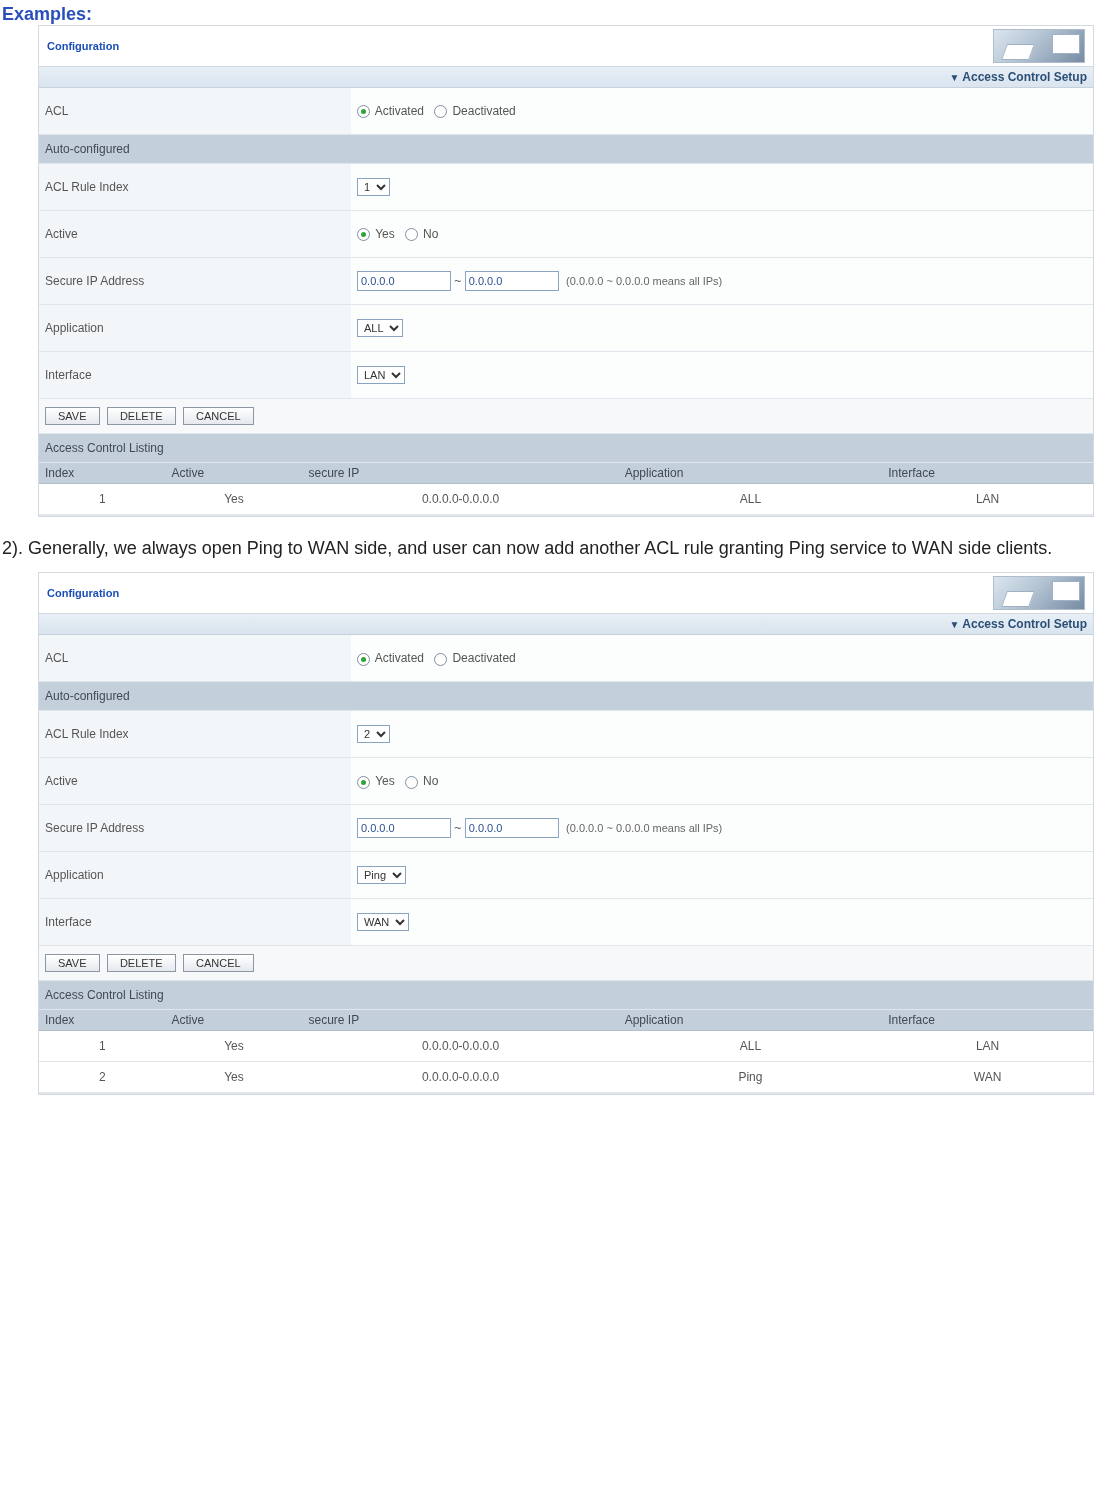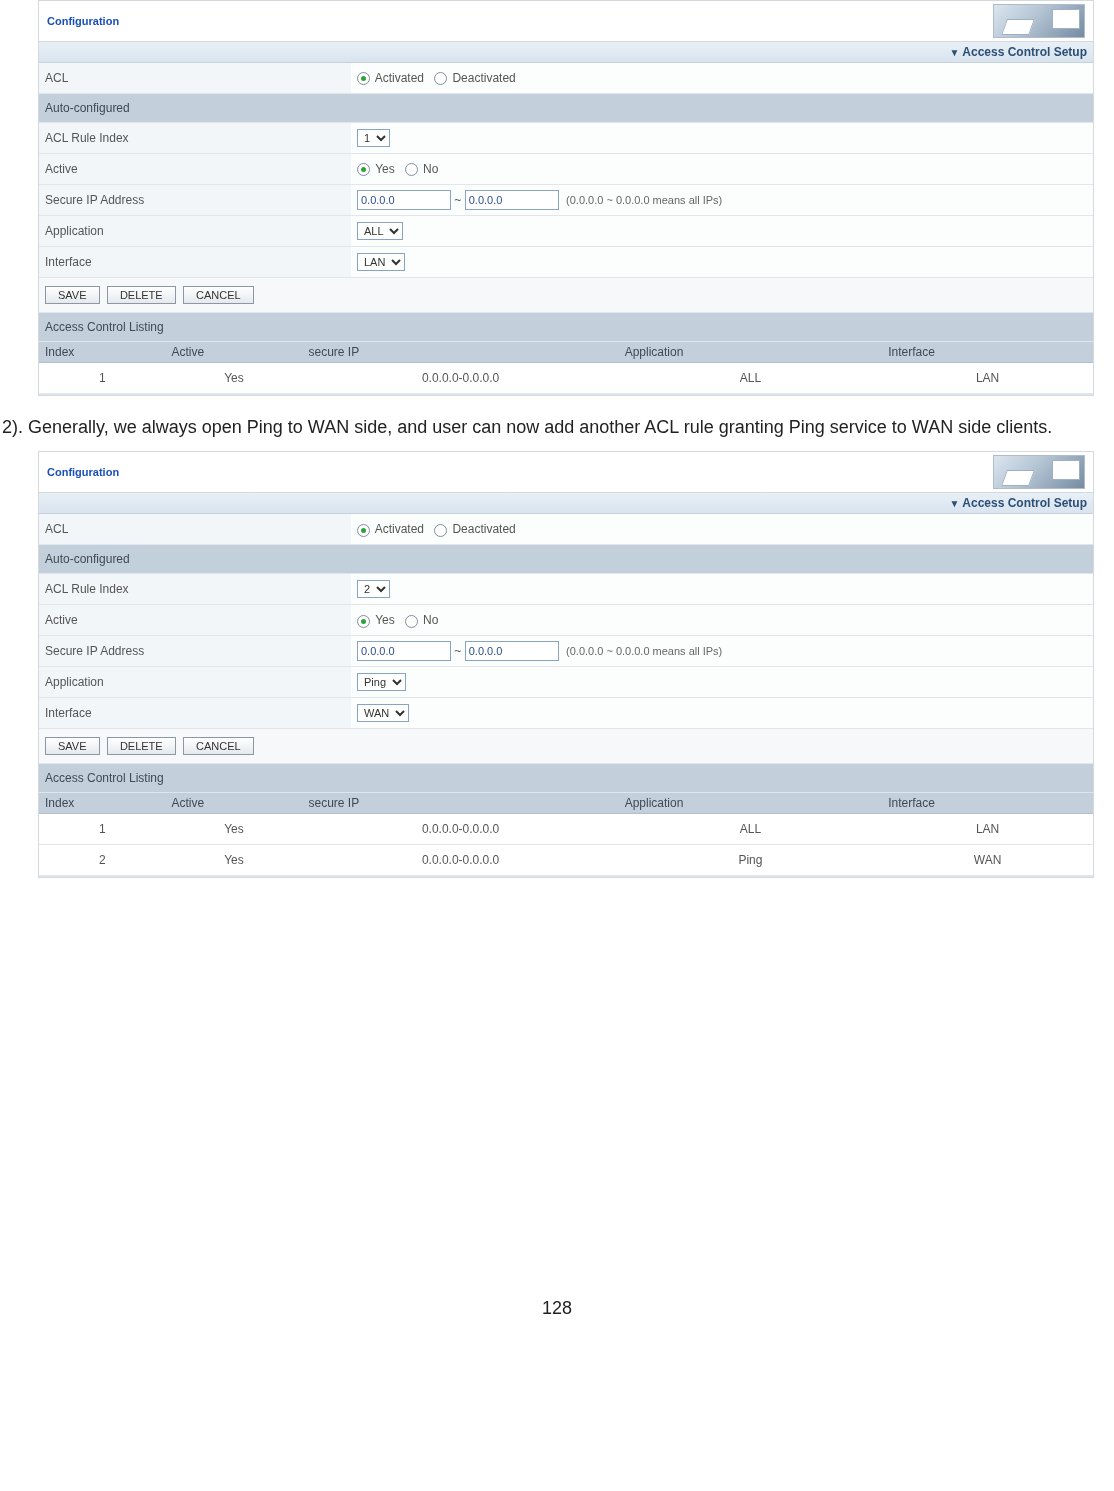--- a/index.html
+++ b/index.html
@@ -75,21 +75,21 @@
     margin-right: 3px;
   }
   .cfg-table {
     width: 100%;
     border-collapse: collapse;
     font-size: 12px;
     color: #555;
   }
   .cfg-table td {
     border-bottom: 1px solid #e1e6ec;
-    padding: 4px 6px;
+    padding: 12px 6px;
     vertical-align: middle;
     height: 22px;
   }
   .cfg-table td.lbl {
     width: 300px;
     background: #f3f6f9;
     color: #555;
   }
   .subhdr td {
     background: #c3cfda !important;
@@ -181,20 +181,21 @@
     text-align: center;
     font-size: 18px;
     margin-top: 420px;
   }
 </style>
 </head>
 <body>
 
 <div class="page">
 
+  <div class="examples-heading">Examples:</div>
 
   <div class="panel-wrap">
     <div class="panel-header">
       <span class="title">Configuration</span>
       <span class="header-img"></span>
     </div>
     <div class="section-bar">
       <span class="tri">▼</span><span>Access Control Setup</span>
     </div>
     <table class="cfg-table">

